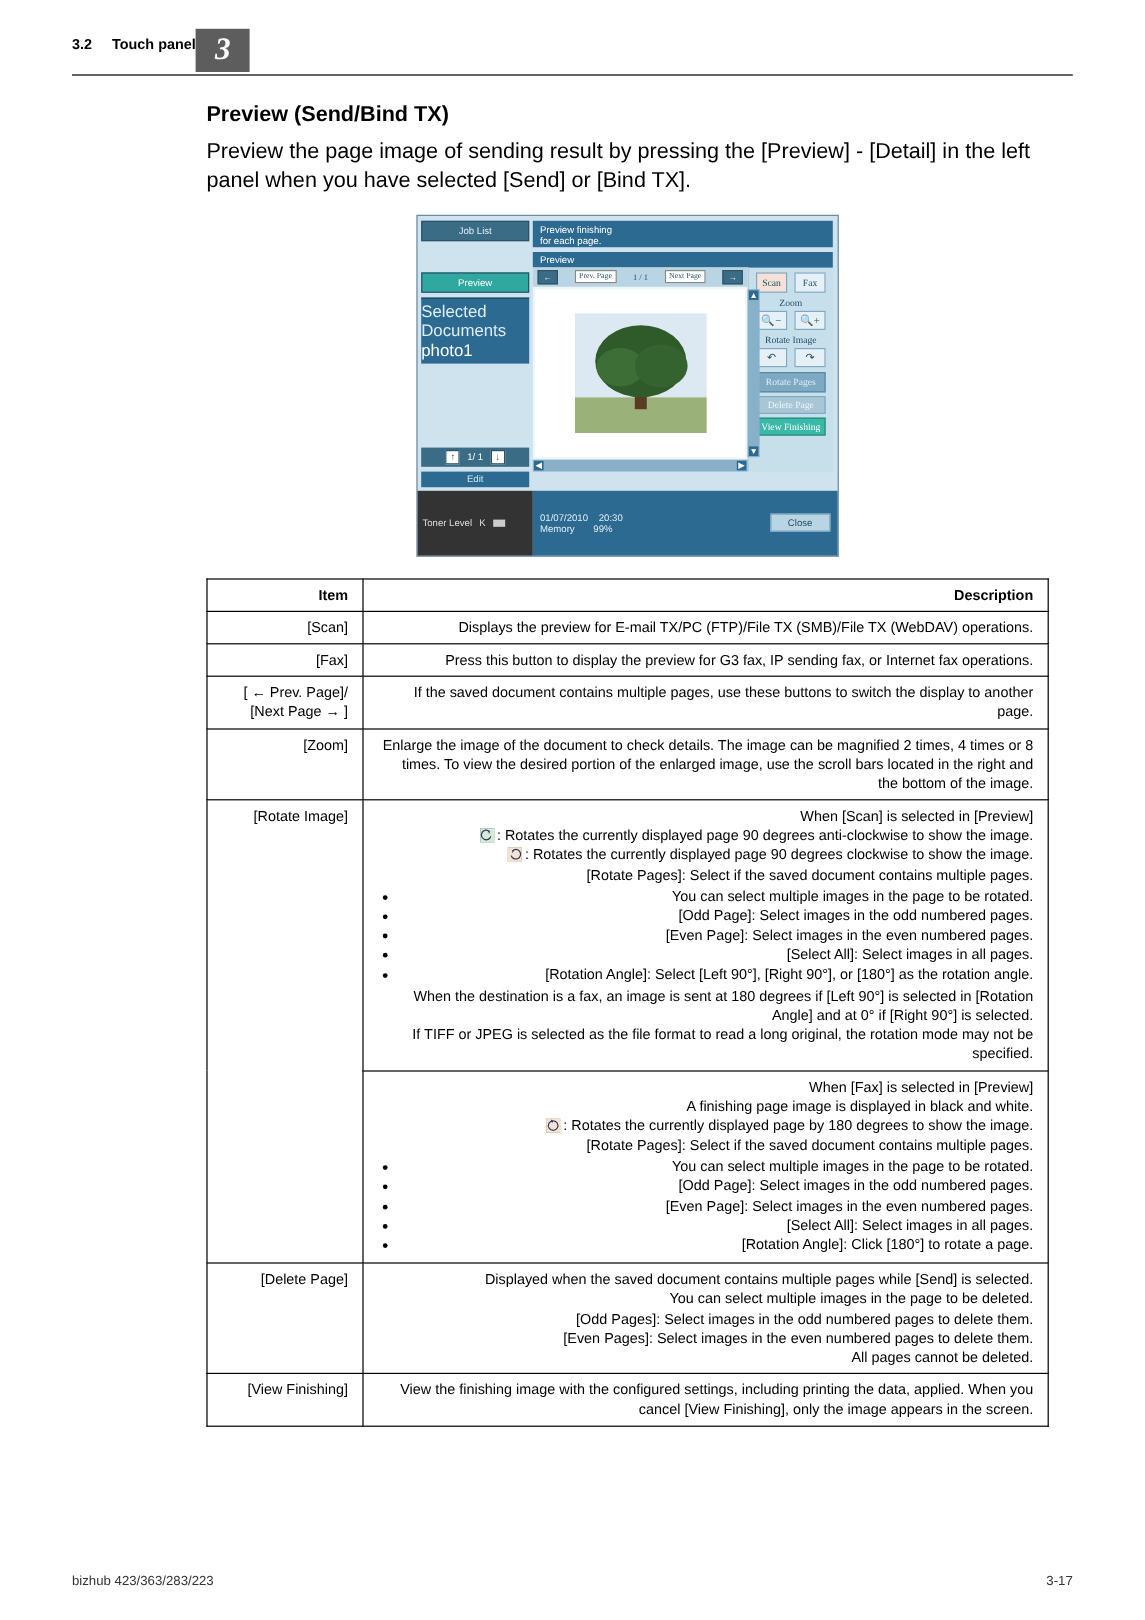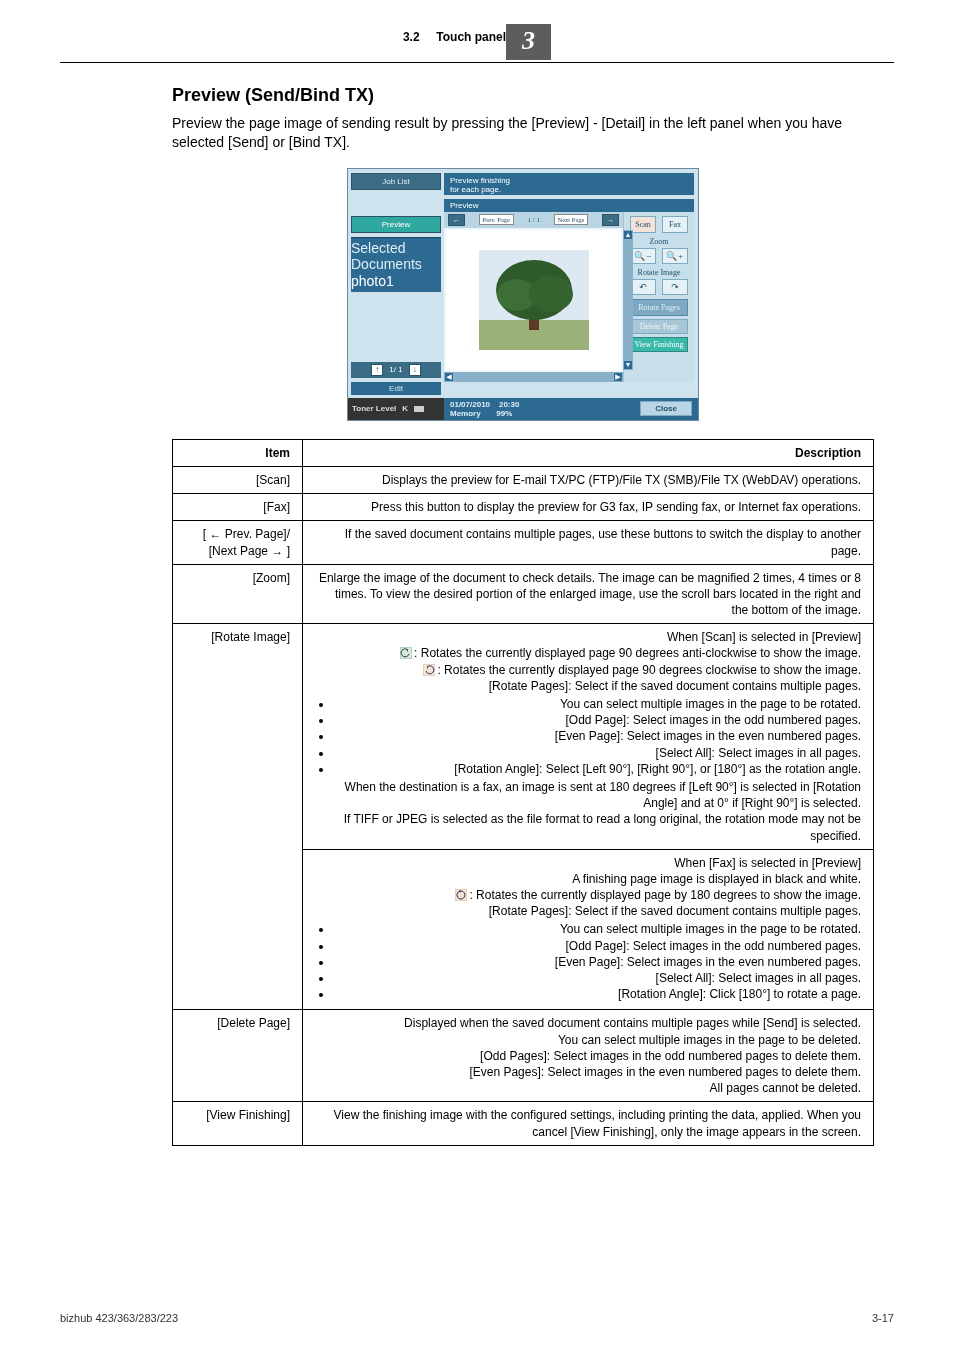--- a/index.html
+++ b/index.html
@@ -7,21 +7,21 @@
   body {
     width: 954px;
     min-height: 1350px;
     font-family: Arial, Helvetica, sans-serif;
     color: #000;
     position: relative;
     padding: 30px 60px 40px 60px;
   }
   .header-row {
     display: flex;
-    justify-content: center;
+    justify-content: flex-start;
     align-items: flex-start;
     border-bottom: 1px solid #000;
     padding-bottom: 2px;
     margin-bottom: 22px;
   }
   .header-left { font-size: 12px; font-weight: bold; }
   .chapter-badge {
     background: #5d5d5d;
     color: #fff;
     font-size: 26px;
@@ -31,21 +31,21 @@
     font-family: Georgia, 'Times New Roman', serif;
     margin-top: -6px;
   }
   .content { margin-left: 112px; margin-right: 20px; }
   h2.section-title {
     font-size: 18px;
     font-weight: bold;
     margin: 6px 0 8px 0;
   }
   p.intro {
-    font-size: 14px;
+    font-size: 18px;
     line-height: 1.35;
     margin: 0 0 16px 0;
   }
 
   
   .screenshot {
     width: 352px;
     margin: 0 auto 18px auto;
     background: #cfe3ef;
     border: 1px solid #6d8aa0;
@@ -158,21 +158,21 @@
     background:#7ea9c2; color:#dfeef7; text-align:center; padding:3px 0;
     font-size:8px; margin-top:2px; border:1px solid #5b88a3;
   }
   .small-stack .sbtn {
     background:#a9c6d6; color:#eef6fa; text-align:center; padding:2px 0;
     font-size:8px; margin-top:3px; border:1px solid #7ea9c2;
   }
   .small-stack .sbtn.view { background:#3bb9a8; color:#fff; border-color:#2a8a7d;text-align:center; }
   .status-strip {
     display:flex; justify-content:space-between; align-items:center;
-    background:#2c6a91; color:#dfeef7; padding:2px 6px; font-size:8px;
+    background:#2c6a91; color:#dfeef7; padding:18px 6px; font-size:8px;
   }
   .status-strip .close-btn {
     background:#b9d5e4; color:#22506a; padding:2px 14px; border:1px solid #7ea9c2;
   }
 
   
   table.desc {
     width: 100%;
     border-collapse: collapse;
     font-size: 12px;
@@ -298,21 +298,21 @@
               <div class="rotate-pages-btn">Rotate Pages</div>
               <div class="small-stack">
                 <div class="sbtn">Delete Page</div>
                 <div class="sbtn view">View Finishing</div>
               </div>
             </div>
           </div>
         </div>
       </div>
     </div>
-    <div style="display:flex;font-weight:bold;">
+    <div style="display:flex;">
       <div class="toner-row" style="flex:0 0 96px;">
         <span>Toner Level</span>
         <span>K</span>
         <span class="bar"></span>
       </div>
       <div class="status-strip" style="flex:1;">
         <div>
           <span>01/07/2010</span>
           &nbsp;&nbsp;
           <span>20:30</span><br>

